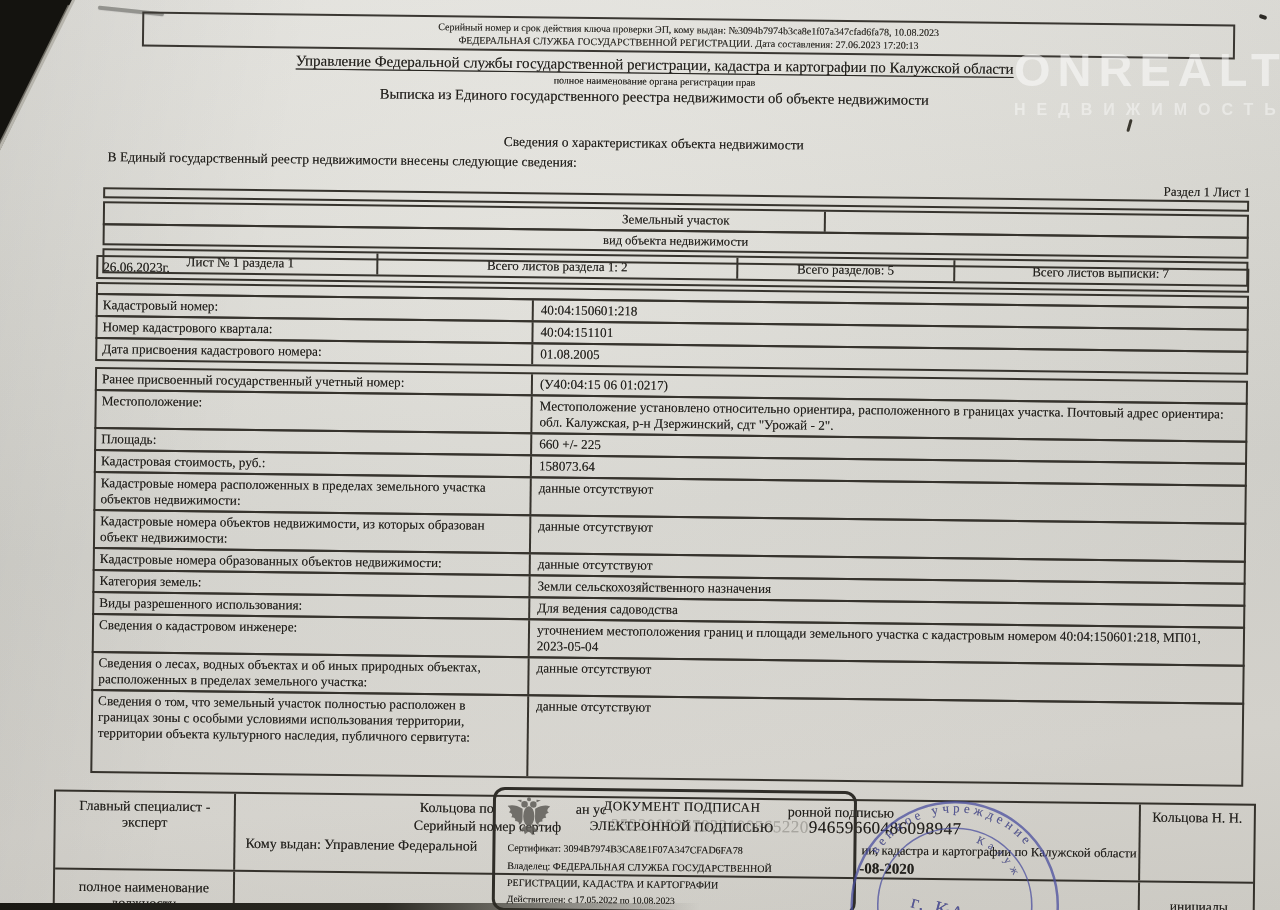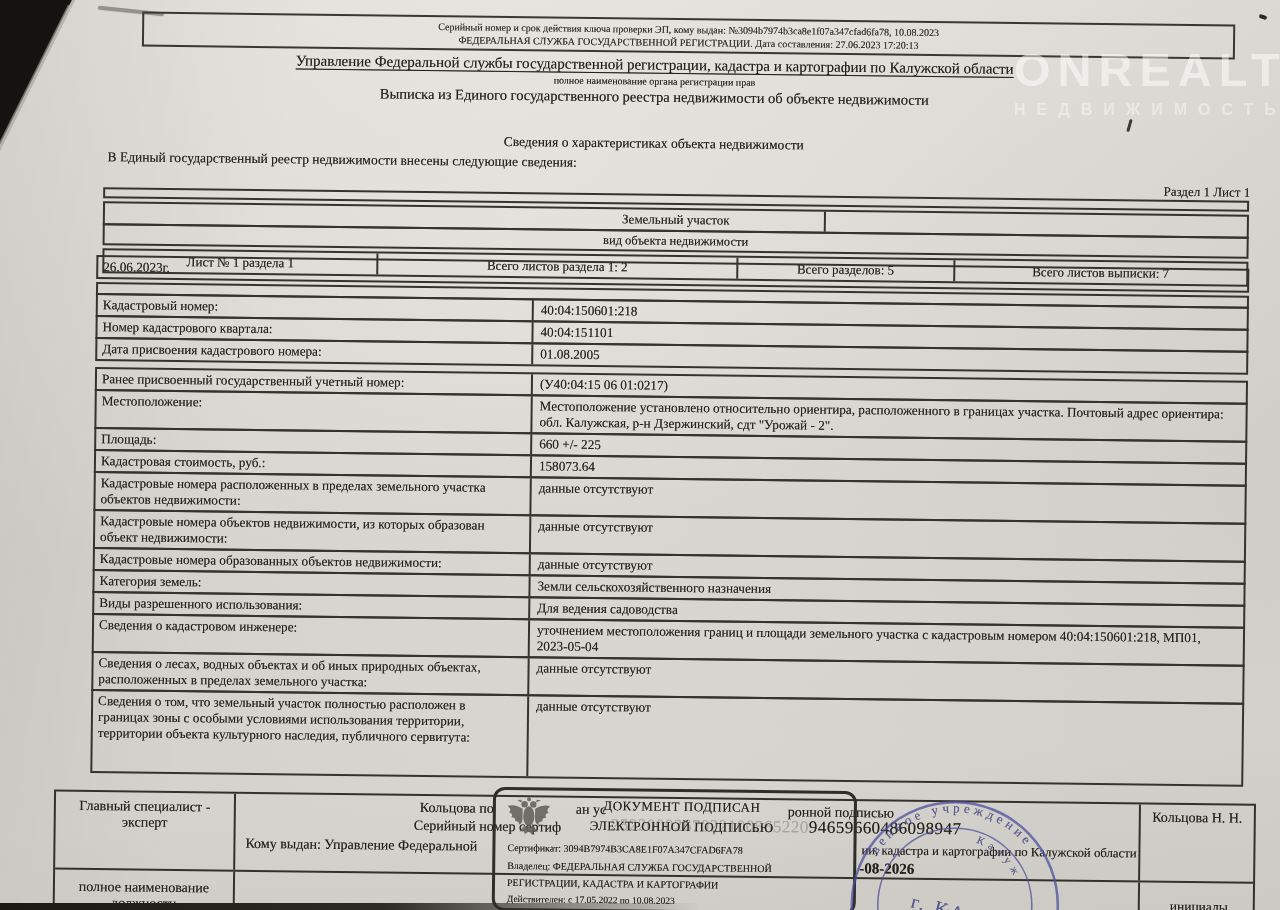--- a/index.html
+++ b/index.html
@@ -226,21 +226,21 @@
       </div>
     </div>
 
     <span class="sigfrag" style="left:424px; top:796px;">Кольцова по</span>
     <span class="sigfrag" style="left:556px; top:796px;margin-left:24px;">ан ус</span>
     <span class="sigfrag" style="left:792px; top:796px;">ронной подписью</span>
     <span class="sigfrag" style="left:418px; top:814px;">Серийный номер сертиф</span>
     <span class="serialfrag"><span class="faint">2522000267022100565220</span><span>94659660486098947</span></span>
     <span class="sigfrag" style="left:250px; top:834px;">Кому выдан: Управление Федеральной</span>
     <span class="sigfrag" style="left:866px; top:834px; font-size:12.8px;">ии, кадастра и картографии по Калужской области</span>
-    <span class="sigfrag l4frag" style="left:864px; top:851px;">-08-2026</span>
+    <span class="sigfrag l4frag" style="left:864px; top:851px;">-08-2020</span>
 
     <div class="stampbox">
       <svg class="eagle" viewBox="0 0 40 34">
         <g fill="#5f5d58">
           <ellipse cx="20" cy="17" rx="4.5" ry="8"></ellipse>
           <path d="M15 11 Q8 7 3 9 Q7 12 4 14 Q8 15 6 18 Q10 18 9 21 Q13 21 12 24 Q15 23 15 19 Z"></path>
           <path d="M25 11 Q32 7 37 9 Q33 12 36 14 Q32 15 34 18 Q30 18 31 21 Q27 21 28 24 Q25 23 25 19 Z"></path>
           <circle cx="16.5" cy="7.5" r="2.6"></circle>
             <circle cx="23.5" cy="7.5" r="2.6"></circle>
           <path d="M14 6 l-3.5 -1.8 3.5 -0.4 z"></path>

